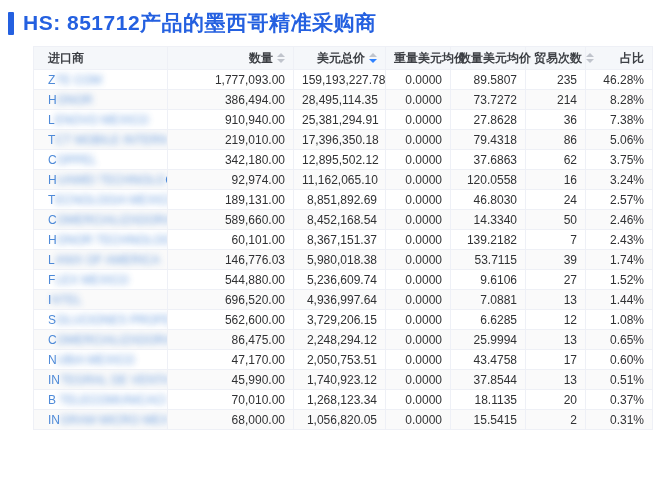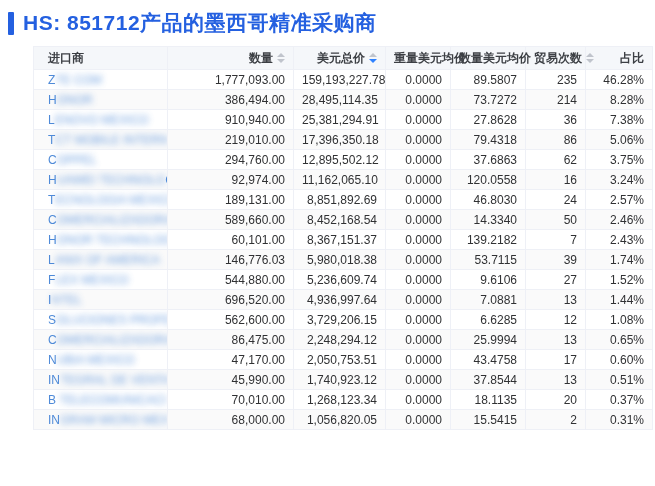--- a/index.html
+++ b/index.html
@@ -109,21 +109,21 @@
           <td class="importer"><span>T</span><span class="blurred">CT MOBILE INTERN</span><span>ATIO...</span></td>
           <td>219,010.00</td>
           <td>17,396,350.18</td>
           <td>0.0000</td>
           <td>79.4318</td>
           <td>86</td>
           <td class="share">5.06%</td>
         </tr>
         <tr>
           <td class="importer"><span>C</span><span class="blurred">OPPEL</span><span></span></td>
-          <td>294,760.00</td>
+          <td>342,180.00</td>
           <td>12,895,502.12</td>
           <td>0.0000</td>
           <td>37.6863</td>
           <td>62</td>
           <td class="share">3.75%</td>
         </tr>
         <tr>
           <td class="importer"><span>H</span><span class="blurred">UAWEI TECHNOLO</span><span>GIES ...</span></td>
           <td>92,974.00</td>
           <td>11,162,065.10</td>

